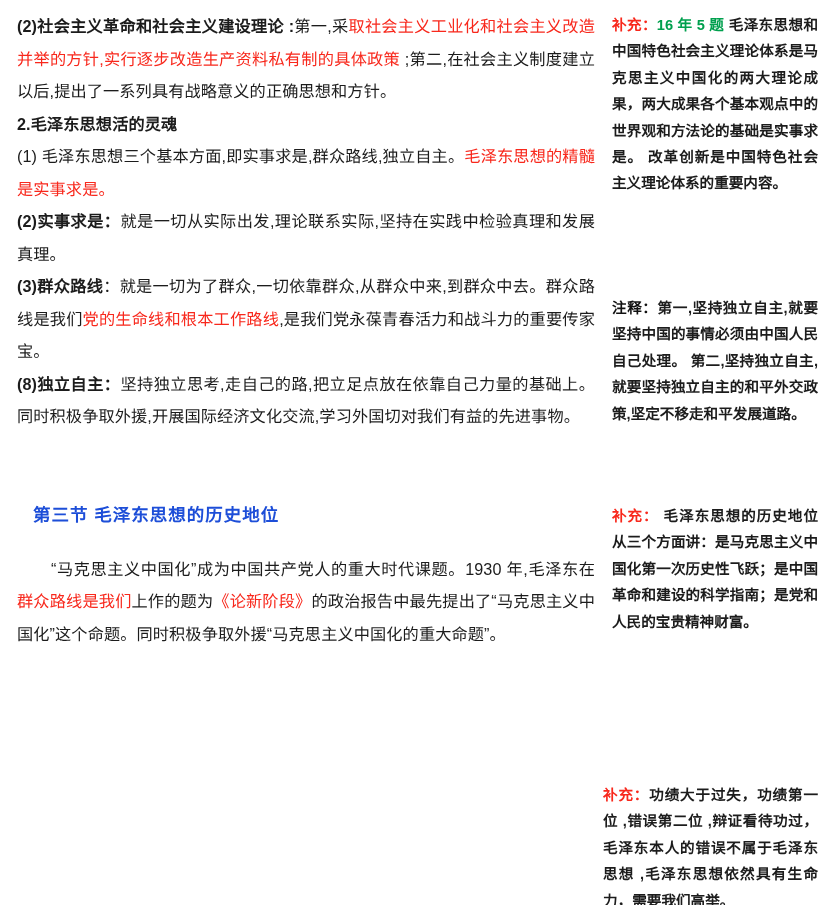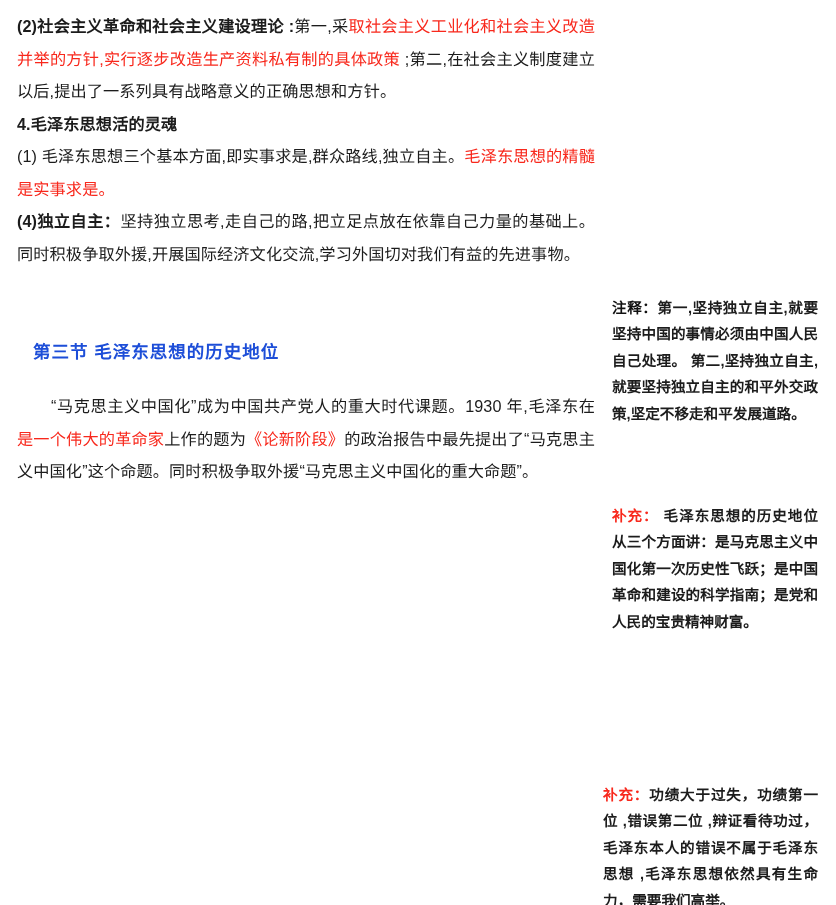--- a/index.html
+++ b/index.html
@@ -116,49 +116,58 @@
 
   <div class="main-col">
 
     <div class="spacer-sm"></div>
 
     <p class="para">
       <span class="b">(2)社会主义革命和社会主义建设理论 :</span><span>第一,采</span><span class="red">取社会主义工业化和社会主义改造并举的方针,实行逐步改造生产资料私有制的具体政策</span><span> ;第二,在社会主义制度建立以后,提出了一系列具有战略意义的正确思想和方针。</span>
     </p>
 
     <p class="para">
-      <span class="b">4.毛泽东思想活的灵魂</span>
+      <span class="b">2.毛泽东思想活的灵魂</span>
     </p>
 
     <p class="para">
       <span>(1)  毛泽东思想三个基本方面,即实事求是,群众路线,独立自主。</span><span class="red">毛泽东思想的精髓是实事求是。</span>
     </p>
 
-
+    <p class="para">
+      <span class="b">(2)实事求是：</span><span>就是一切从实际出发,理论联系实际,坚持在实践中检验真理和发展真理。</span>
+    </p>
 
     <p class="para">
-      <span class="b">(4)独立自主：</span><span>坚持独立思考,走自己的路,把立足点放在依靠自己力量的基础上。同时积极争取外援,开展国际经济文化交流,学习外国切对我们有益的先进事物。</span>
+      <span class="b">(3)群众路线</span><span>：就是一切为了群众,一切依靠群众,从群众中来,到群众中去。群众路线是我们</span><span class="red">党的生命线和根本工作路线</span><span>,是我们党永葆青春活力和战斗力的重要传家宝。</span>
+    </p>
+
+    <p class="para">
+      <span class="b">(8)独立自主：</span><span>坚持独立思考,走自己的路,把立足点放在依靠自己力量的基础上。同时积极争取外援,开展国际经济文化交流,学习外国切对我们有益的先进事物。</span>
     </p>
 
     <div class="spacer-lg"></div>
 
     <h2 class="section-title">第三节    毛泽东思想的历史地位</h2>
 
     <div class="spacer-md"></div>
 
 
     <p class="para indent2">
-      <span>“马克思主义中国化”成为中国共产党人的重大时代课题。1930 年,毛泽东在</span><span class="red">是一个伟大的革命家</span><span>上作的题为</span><span class="red">《论新阶段》</span><span>的政治报告中最先提出了“马克思主义中国化”这个命题。同时积极争取外援“马克思主义中国化的重大命题”。</span>
+      <span>“马克思主义中国化”成为中国共产党人的重大时代课题。1930 年,毛泽东在</span><span class="red">群众路线是我们</span><span>上作的题为</span><span class="red">《论新阶段》</span><span>的政治报告中最先提出了“马克思主义中国化”这个命题。同时积极争取外援“马克思主义中国化的重大命题”。</span>
     </p>
 
 
   </div>
 
   <div class="notes-col">
 
+    <div class="note note-1">
+      <span class="note-label-red">补充：</span><span class="green">16 年 5 题</span><span class="note-body"> 毛泽东思想和中国特色社会主义理论体系是马克思主义中国化的两大理论成果，两大成果各个基本观点中的世界观和方法论的基础是实事求是。 改革创新是中国特色社会主义理论体系的重要内容。</span>
+    </div>
 
     <div class="note note-2">
       <span class="note-label-black">注释：</span><span class="note-body">第一,坚持独立自主,就要坚持中国的事情必须由中国人民自己处理。 第二,坚持独立自主,就要坚持独立自主的和平外交政策,坚定不移走和平发展道路。</span>
     </div>
 
     <div class="note note-3">
       <span class="note-label-red">补充：</span><span class="note-body"> 毛泽东思想的历史地位从三个方面讲：是马克思主义中国化第一次历史性飞跃；是中国革命和建设的科学指南；是党和人民的宝贵精神财富。</span>
     </div>
 
     <div class="note note-4">

